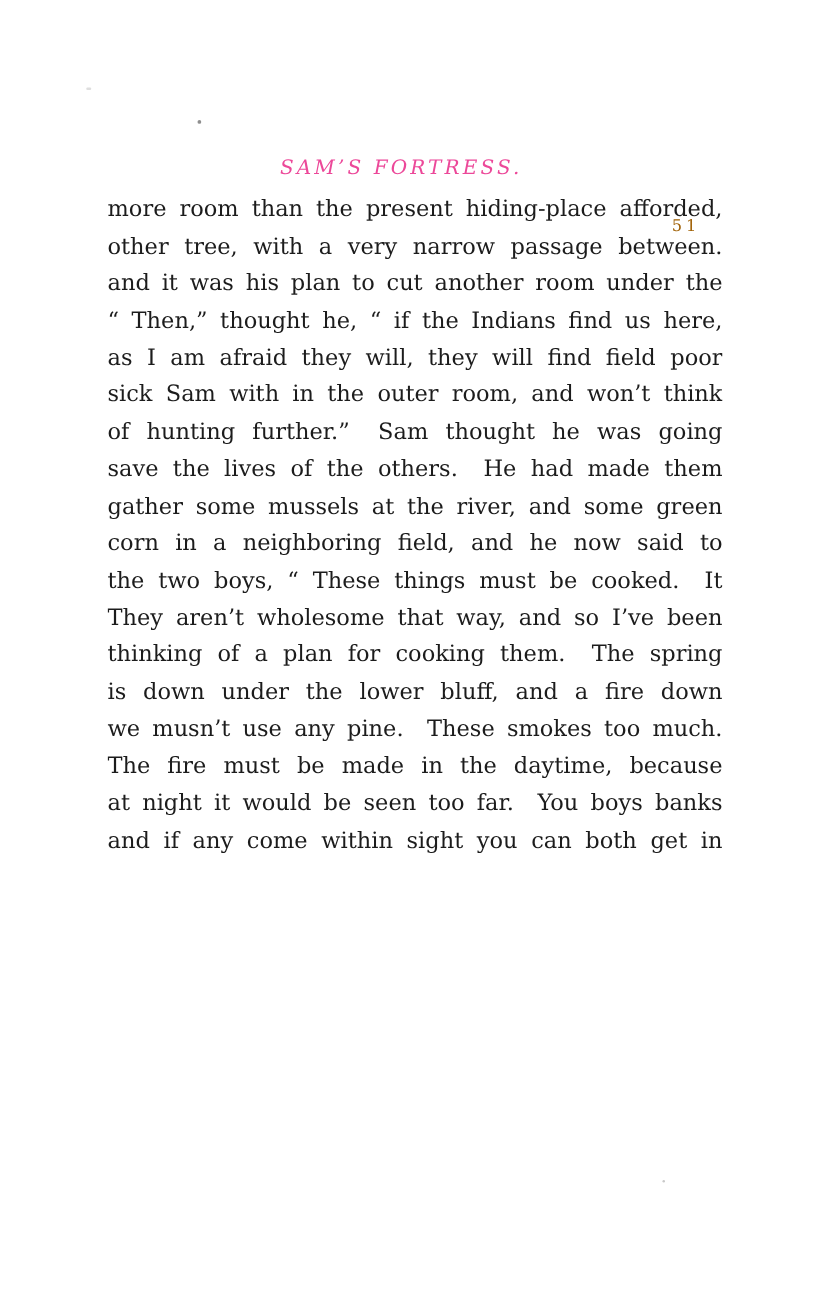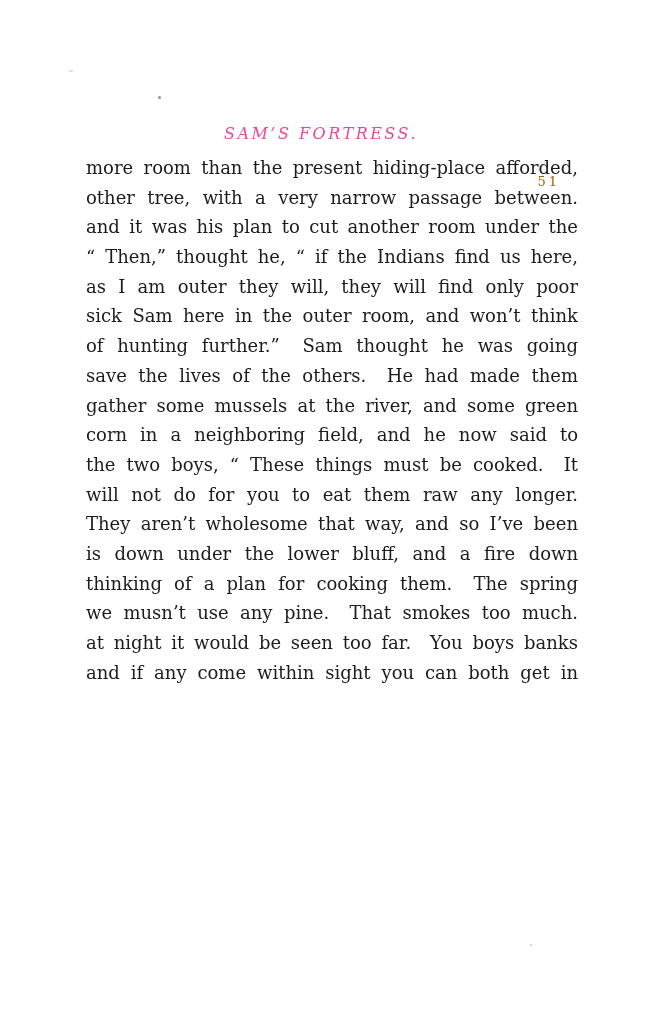--- a/index.html
+++ b/index.html
@@ -71,28 +71,28 @@
 
   <div class="running-head">SAM’S FORTRESS.</div>
 
   <div class="page-number">51</div>
 
   <div class="page-body">
       <div class="line">more room than the present hiding-place afforded,</div>
       <div class="line">other tree, with a very narrow passage between.</div>
       <div class="line">and it was his plan to cut another room under the</div>
       <div class="line">“ Then,” thought he, “ if the Indians find us here,</div>
-      <div class="line">as I am outer they will, they will find only poor</div>
-      <div class="line">sick Sam here in the outer room, and won’t think</div>
+      <div class="line">as I am afraid they will, they will find field poor</div>
+      <div class="line">sick Sam with in the outer room, and won’t think</div>
       <div class="line">of hunting further.”  Sam thought he was going</div>
       <div class="line">save the lives of the others.  He had made them</div>
       <div class="line">gather some mussels at the river, and some green</div>
       <div class="line">corn in a neighboring field, and he now said to</div>
       <div class="line">the two boys, “ These things must be cooked.  It</div>
-      <div class="line">will not do for you to eat them raw any longer.</div>
       <div class="line">They aren’t wholesome that way, and so I’ve been</div>
+      <div class="line">thinking of a plan for cooking them.  The spring</div>
       <div class="line">is down under the lower bluff, and a fire down</div>
-      <div class="line">thinking of a plan for cooking them.  The spring</div>
-      <div class="line">we musn’t use any pine.  That smokes too much.</div>
+      <div class="line">we musn’t use any pine.  These smokes too much.</div>
+      <div class="line">The fire must be made in the daytime, because</div>
       <div class="line">at night it would be seen too far.  You boys banks</div>
       <div class="line">and if any come within sight you can both get in</div>
     </div>
 </div>
 
 </body></html>

